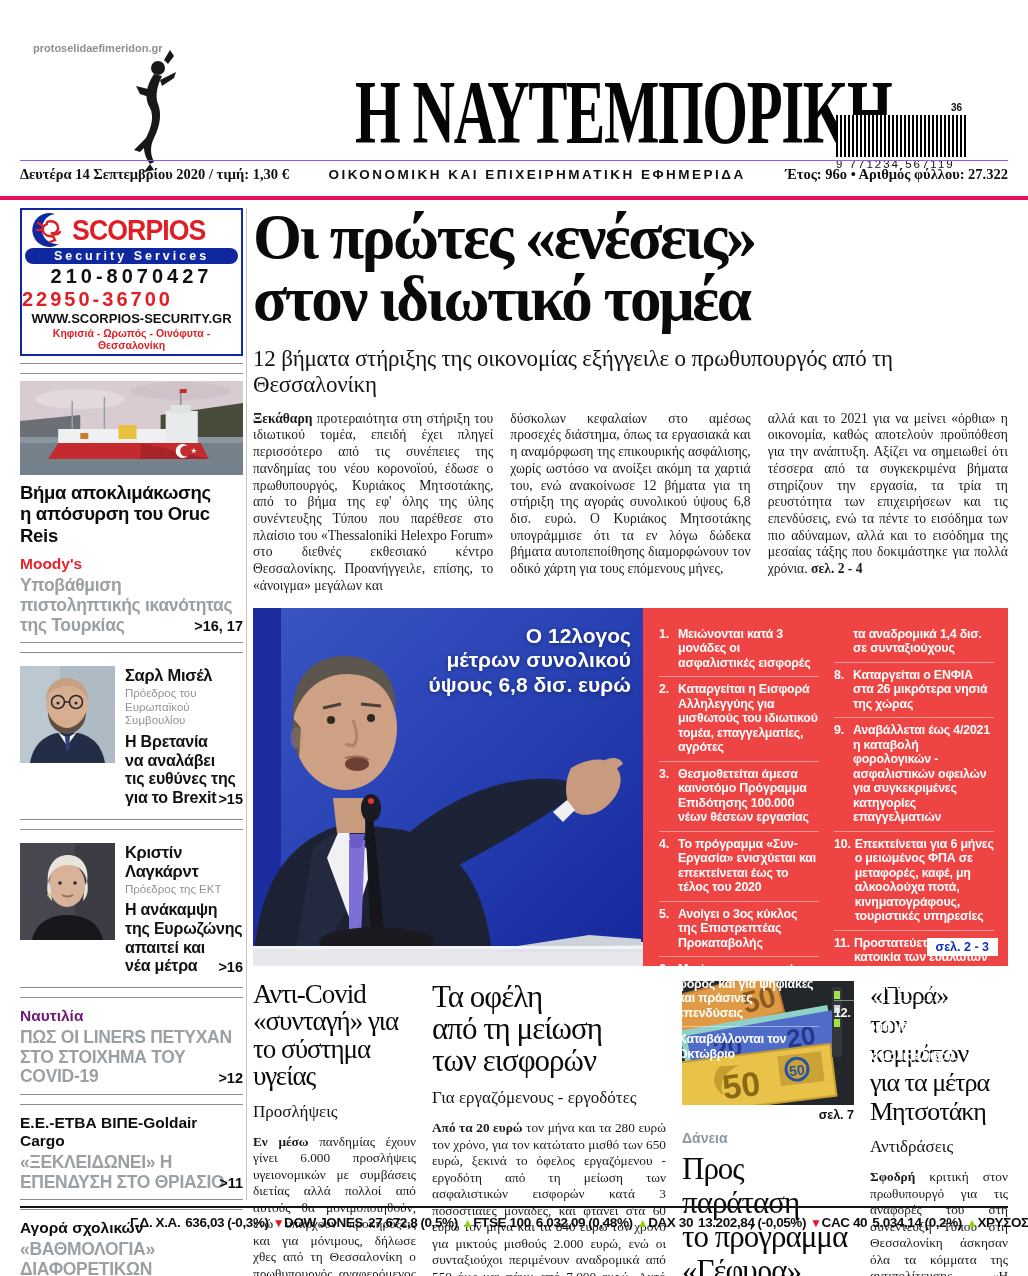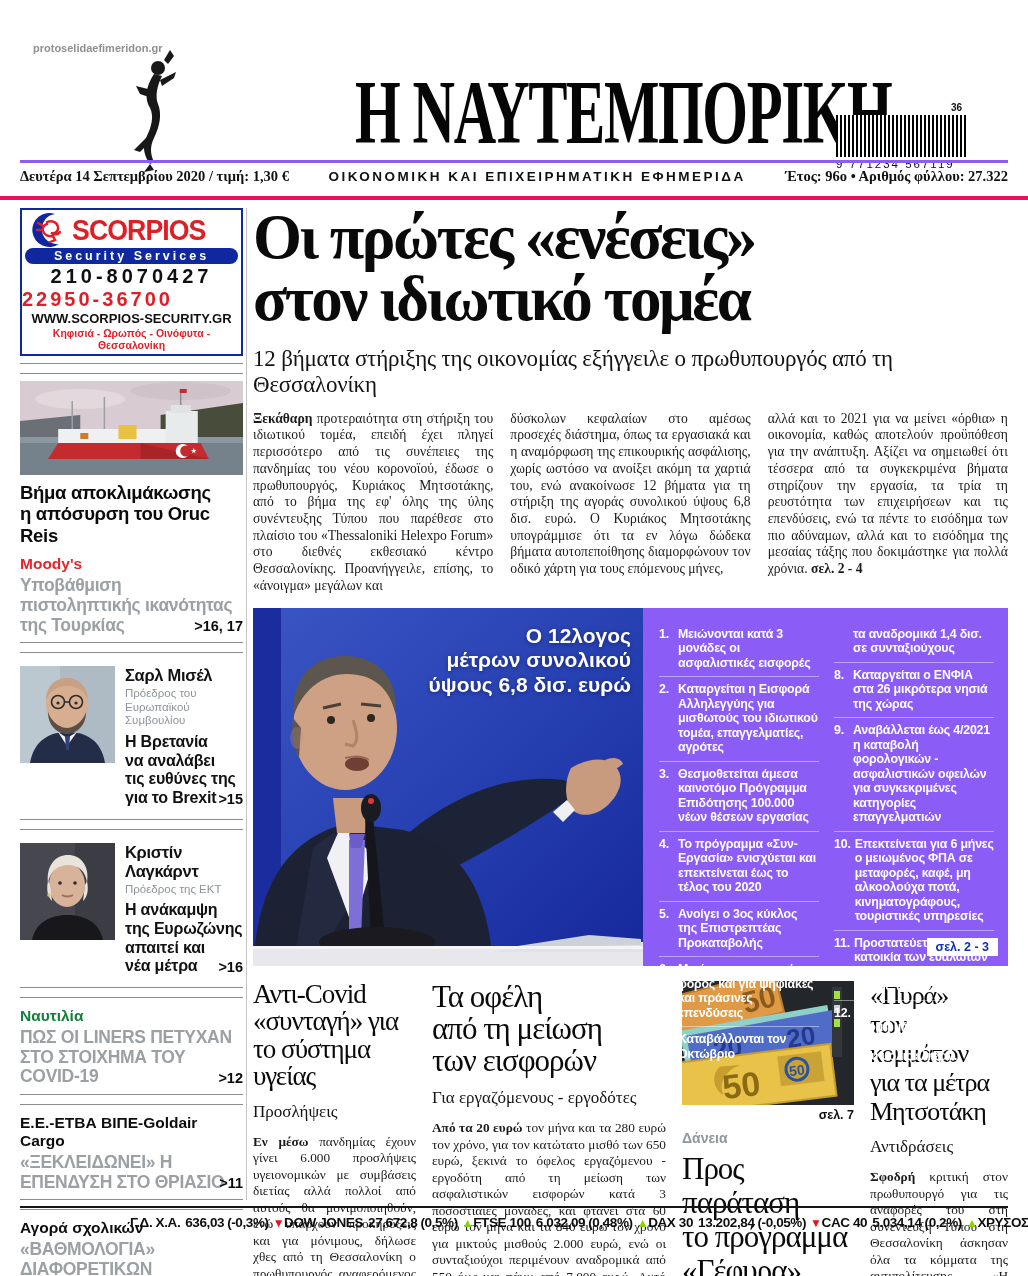--- a/index.html
+++ b/index.html
@@ -10,21 +10,21 @@
   
   .watermark{position:absolute;left:33px;top:42px;font:700 11px "Liberation Sans",sans-serif;color:#8f8f8f;}
   .hermes{position:absolute;left:124px;top:46px;width:64px;height:128px;}
   .masthead{position:absolute;left:240px;right:190px;top:64px;height:108px;text-align:center;}
   .masthead span{display:inline-block;font:700 84px "Liberation Serif",serif;letter-spacing:-2px;
         transform:scaleX(0.70) scaleY(1.08);transform-origin:center;white-space:nowrap;color:#050505;}
   .barcode{position:absolute;left:836px;top:102px;width:130px;}
   .bc-top{text-align:right;font:700 10px "Liberation Sans",sans-serif;padding-right:4px;}
   .bc-bars{height:42px;margin-top:2px;background:repeating-linear-gradient(90deg,#000 0 2px,#fff 2px 4px);}
   .bc-num{font:11.5px "Liberation Sans",sans-serif;letter-spacing:2px;margin-top:1px;}
-  .topline{position:absolute;left:20px;right:20px;top:160px;border-top:3px solid #8b5cf6;
+  .topline{position:absolute;left:20px;right:20px;top:160px;border-top:1px solid #8b5cf6;
         display:flex;justify-content:space-between;align-items:baseline;padding-top:5px;gap:23px;}
   .tl-left,.tl-right{font:700 14.5px "Liberation Serif",serif;}
   .tl-center{font:700 13.5px "Liberation Sans",sans-serif;letter-spacing:2.5px;}
   .redline{position:absolute;left:0;right:0;top:196px;height:4px;background:#e5135e;}
 
   
   .sidebar{position:absolute;left:20px;top:208px;width:223px;}
   .vrule{position:absolute;left:246px;top:208px;width:1px;height:992px;background:#c4c4c4;}
   .sep{border-top:1px solid #8c8c8c;border-bottom:1px solid #8c8c8c;height:9px;margin:7px 0;}
   .ad{border:2px solid #10289f;box-sizing:border-box;}
@@ -53,21 +53,21 @@
   
   .main{position:absolute;left:253px;top:200px;width:755px;}
   .headline{font:700 63px "Liberation Serif",serif;letter-spacing:-2.5px;line-height:0.99;color:#0a0a0a;margin-top:6px;}
   .subhead{font:400 23px "Liberation Serif",serif;margin-top:15px;color:#141414;letter-spacing:-0.2px;}
   .bodyrow{display:flex;gap:17px;margin-top:13px;}
   .bcol{flex:1;font:13.6px/1.23 "Liberation Serif",serif;text-align:justify;color:#1a1a1a;}
   .lead{font-weight:700;}
   .pref{font-weight:700;}
 
   
-  .feature{position:relative;margin-top:13px;height:358px;display:flex;background:#8b5cf6;}
+  .feature{position:relative;margin-top:13px;height:358px;display:flex;background:#ef4444;}
   .f-photo{width:390px;flex:none;position:relative;}
   .f-photo svg{position:absolute;inset:0;}
   .f-overlay{position:absolute;top:16px;right:12px;width:250px;text-align:right;color:#fff;
         font:700 21px "Liberation Sans",sans-serif;line-height:1.18;text-shadow:0 1px 4px rgba(0,0,40,.45);}
   .f-list{flex:1;display:flex;gap:15px;padding:14px 14px 12px 16px;}
   .f-col{flex:1;display:flex;flex-direction:column;}
   .f-item{display:flex;gap:4px;padding:5px 0 6px;border-bottom:1px solid rgba(255,255,255,.45);
         color:#fff;font:700 12.4px "Liberation Sans",sans-serif;line-height:1.17;letter-spacing:-0.2px;}
   .f-col .f-item:last-child{border-bottom:none;}
   .f-num{flex:none;min-width:15px;}
@@ -239,21 +239,21 @@
 της Ευρωζώνης
 απαιτεί και
 νέα μέτρα</div>
         <span class="ref">&gt;16</span>
       </div>
     </div>
 
     <div class="sep"></div>
 
     <div>
-      <div class="sb-red" style="color:#15803d">Ναυτιλία</div>
+      <div class="sb-red" style="color:#701a75">Ναυτιλία</div>
       <div class="sb-item">
         <div class="sb-gray">ΠΩΣ ΟΙ LINERS ΠΕΤΥΧΑΝ ΣΤΟ ΣΤΟΙΧΗΜΑ ΤΟΥ COVID-19</div>
         <span class="ref">&gt;12</span>
       </div>
     </div>
 
     <div class="sep"></div>
 
     <div>
       <div class="sb-red" style="color:#0d0d0d">Ε.Ε.-ΕΤΒΑ ΒΙΠΕ-Goldair Cargo</div>

